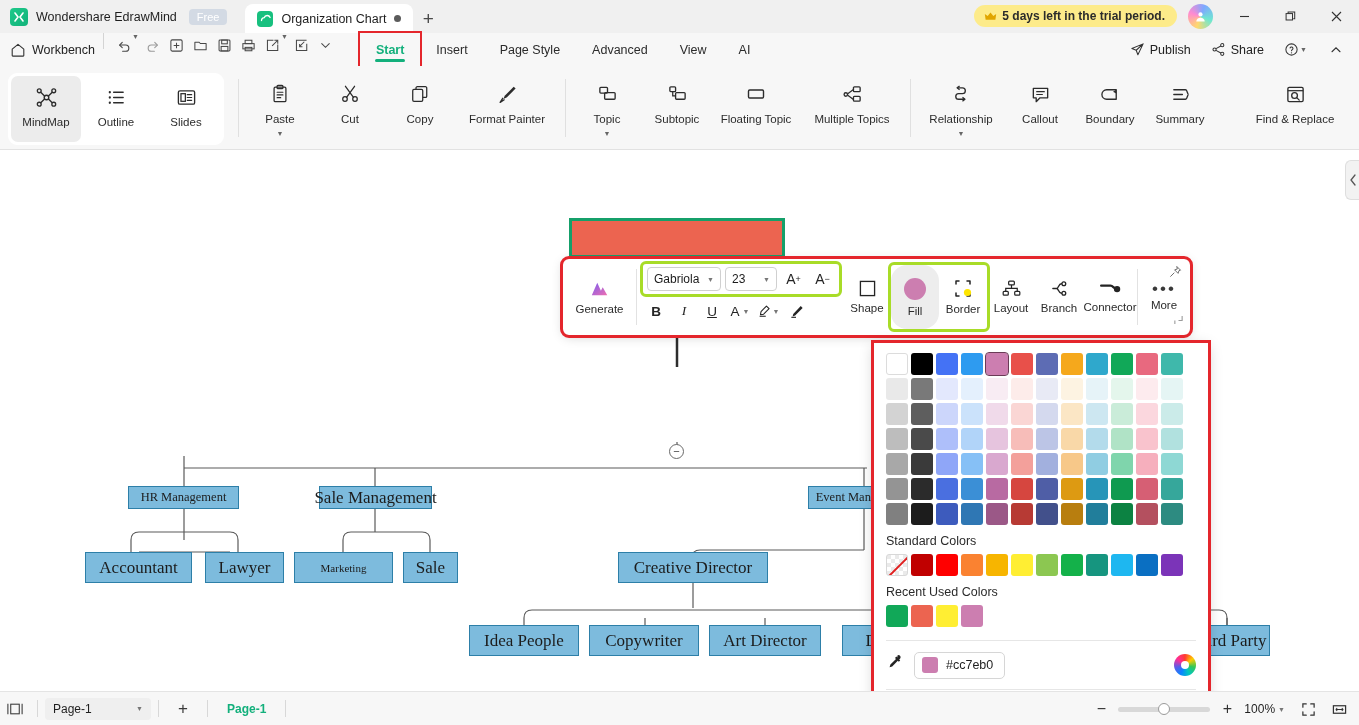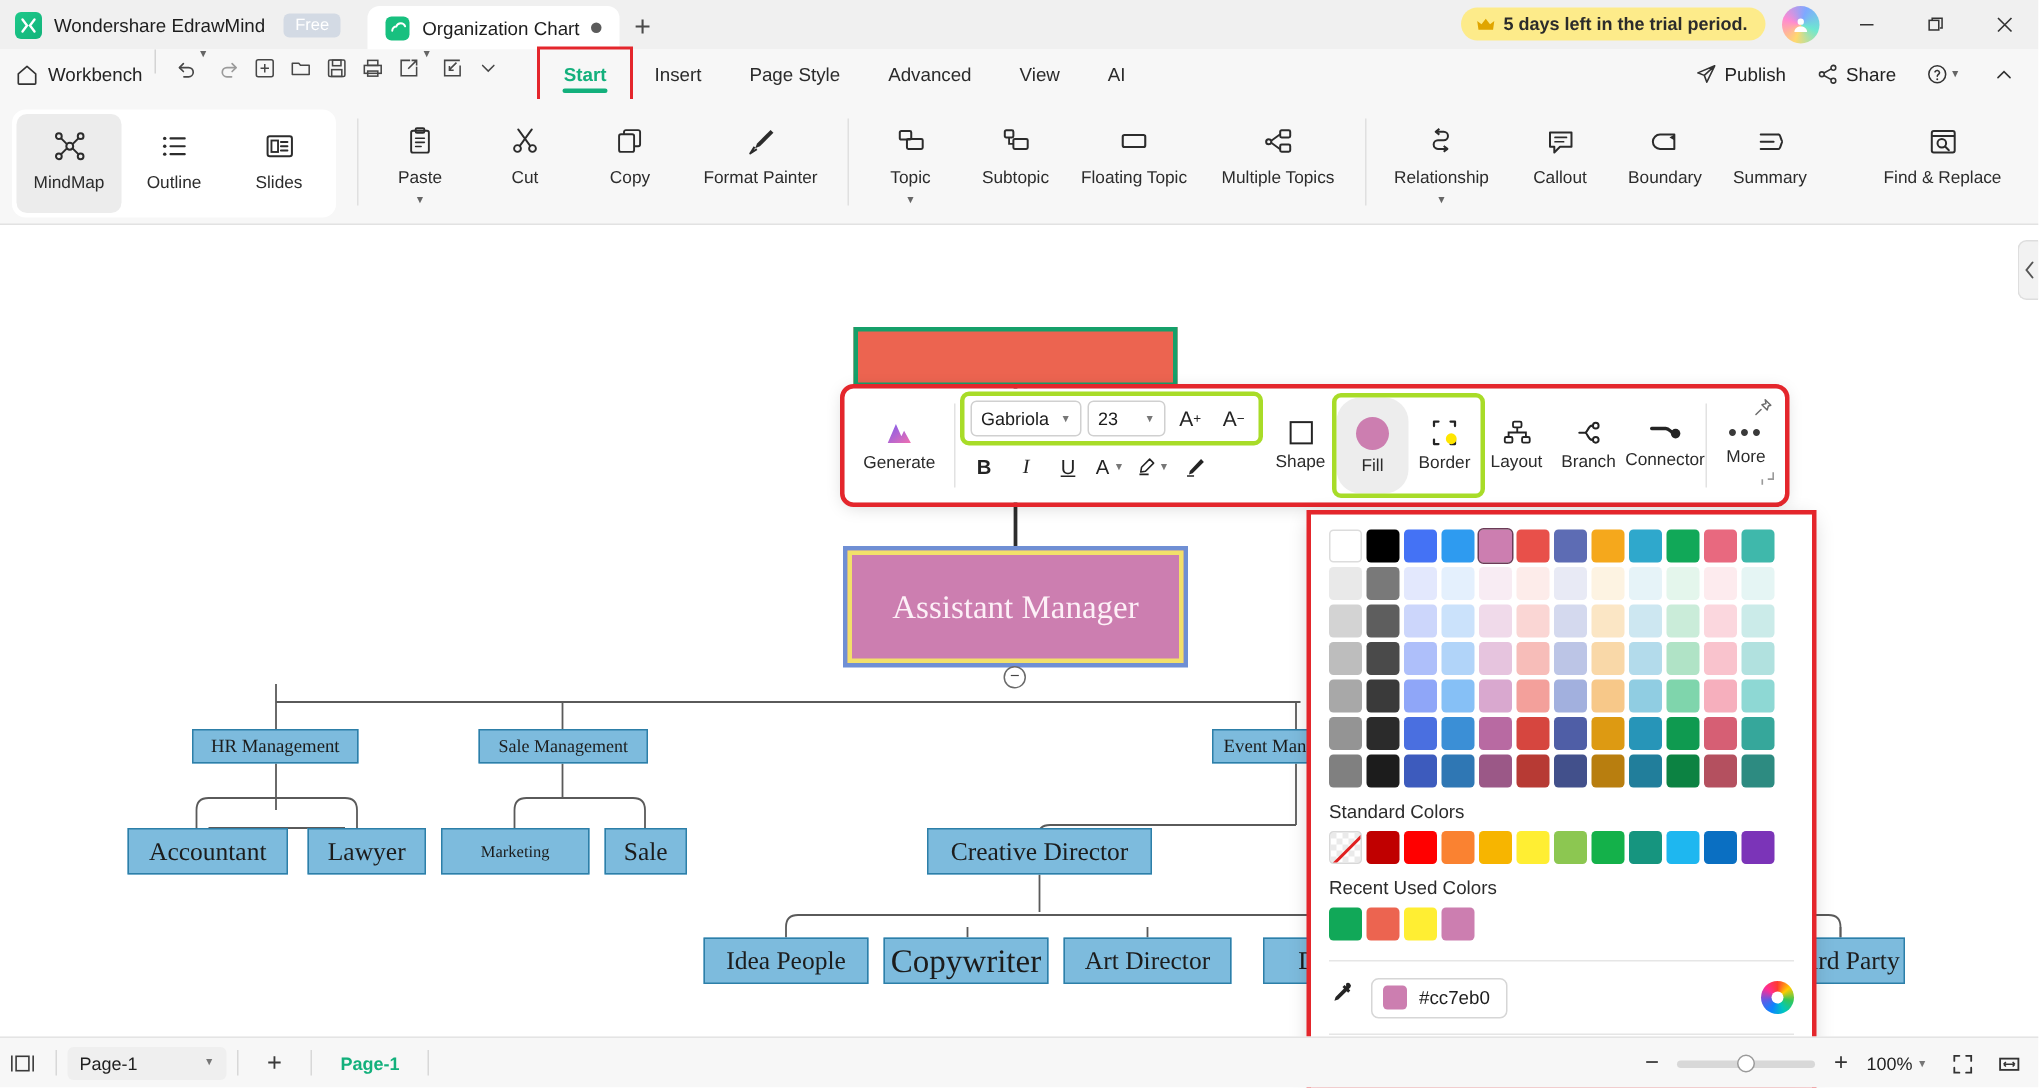--- a/index.html
+++ b/index.html
@@ -641,31 +641,28 @@
 
       <path d="M693 433 V458" stroke="#5a5a5a" stroke-width="1.2" fill="none"></path>
       <path d="M524 475 V468 q0-8 8-8 H1219 q8 0 8 8 V475" stroke="#5a5a5a" stroke-width="1.2" fill="none"></path>
       <path d="M524 475 V475 M645 468 V475 M765 468 V475 M885 468 V475 M1227 468 V475" stroke="#5a5a5a" stroke-width="1.2" fill="none"></path>
     </svg>
 
     <div class="node root" style="left:569px;top:68px;width:216px;height:40px;">
         <span></span>
       </div>
 
-    <div class="node assistant" style="left:565px;top:217px;width:224px;height:75px;">
-        <span>Assistant Manager</span>
-      </div>
     <div class="collapse-btn" style="left:669px;top:294px;">
         <span>−</span>
       </div>
 
     <div class="node" style="left:128px;top:336px;width:111px;height:23px;font-size:12.5px;">
         <span>HR Management</span>
       </div>
-    <div class="node" style="left:319px;top:336px;width:113px;height:23px;font-size:12px;">
+    <div class="node" style="left:319px;top:336px;width:113px;height:23px;font-size:17px;">
         <span>Sale Management</span>
       </div>
     <div class="node" style="left:808px;top:336px;width:113px;height:23px;font-size:12.5px;">
         <span>Event Management</span>
       </div>
 
     <div class="node" style="left:85px;top:402px;width:107px;height:31px;font-size:17px;">
         <span>Accountant</span>
       </div>
     <div class="node" style="left:205px;top:402px;width:79px;height:31px;font-size:17px;">
@@ -678,21 +675,21 @@
         <span>Sale</span>
       </div>
 
     <div class="node" style="left:618px;top:402px;width:150px;height:31px;font-size:17px;">
         <span>Creative Director</span>
       </div>
 
     <div class="node" style="left:469px;top:475px;width:110px;height:31px;font-size:17px;">
         <span>Idea People</span>
       </div>
-    <div class="node" style="left:589px;top:475px;width:110px;height:31px;font-size:22px;">
+    <div class="node" style="left:589px;top:475px;width:110px;height:31px;font-size:17px;">
         <span>Copywriter</span>
       </div>
     <div class="node" style="left:709px;top:475px;width:112px;height:31px;font-size:17px;">
         <span>Art Director</span>
       </div>
     <div class="node" style="left:842px;top:475px;width:100px;height:31px;font-size:17px;">
         <span>Display</span>
       </div>
     <div class="node" style="left:1185px;top:475px;width:85px;height:31px;font-size:17px;">
         <span>Third Party</span>

